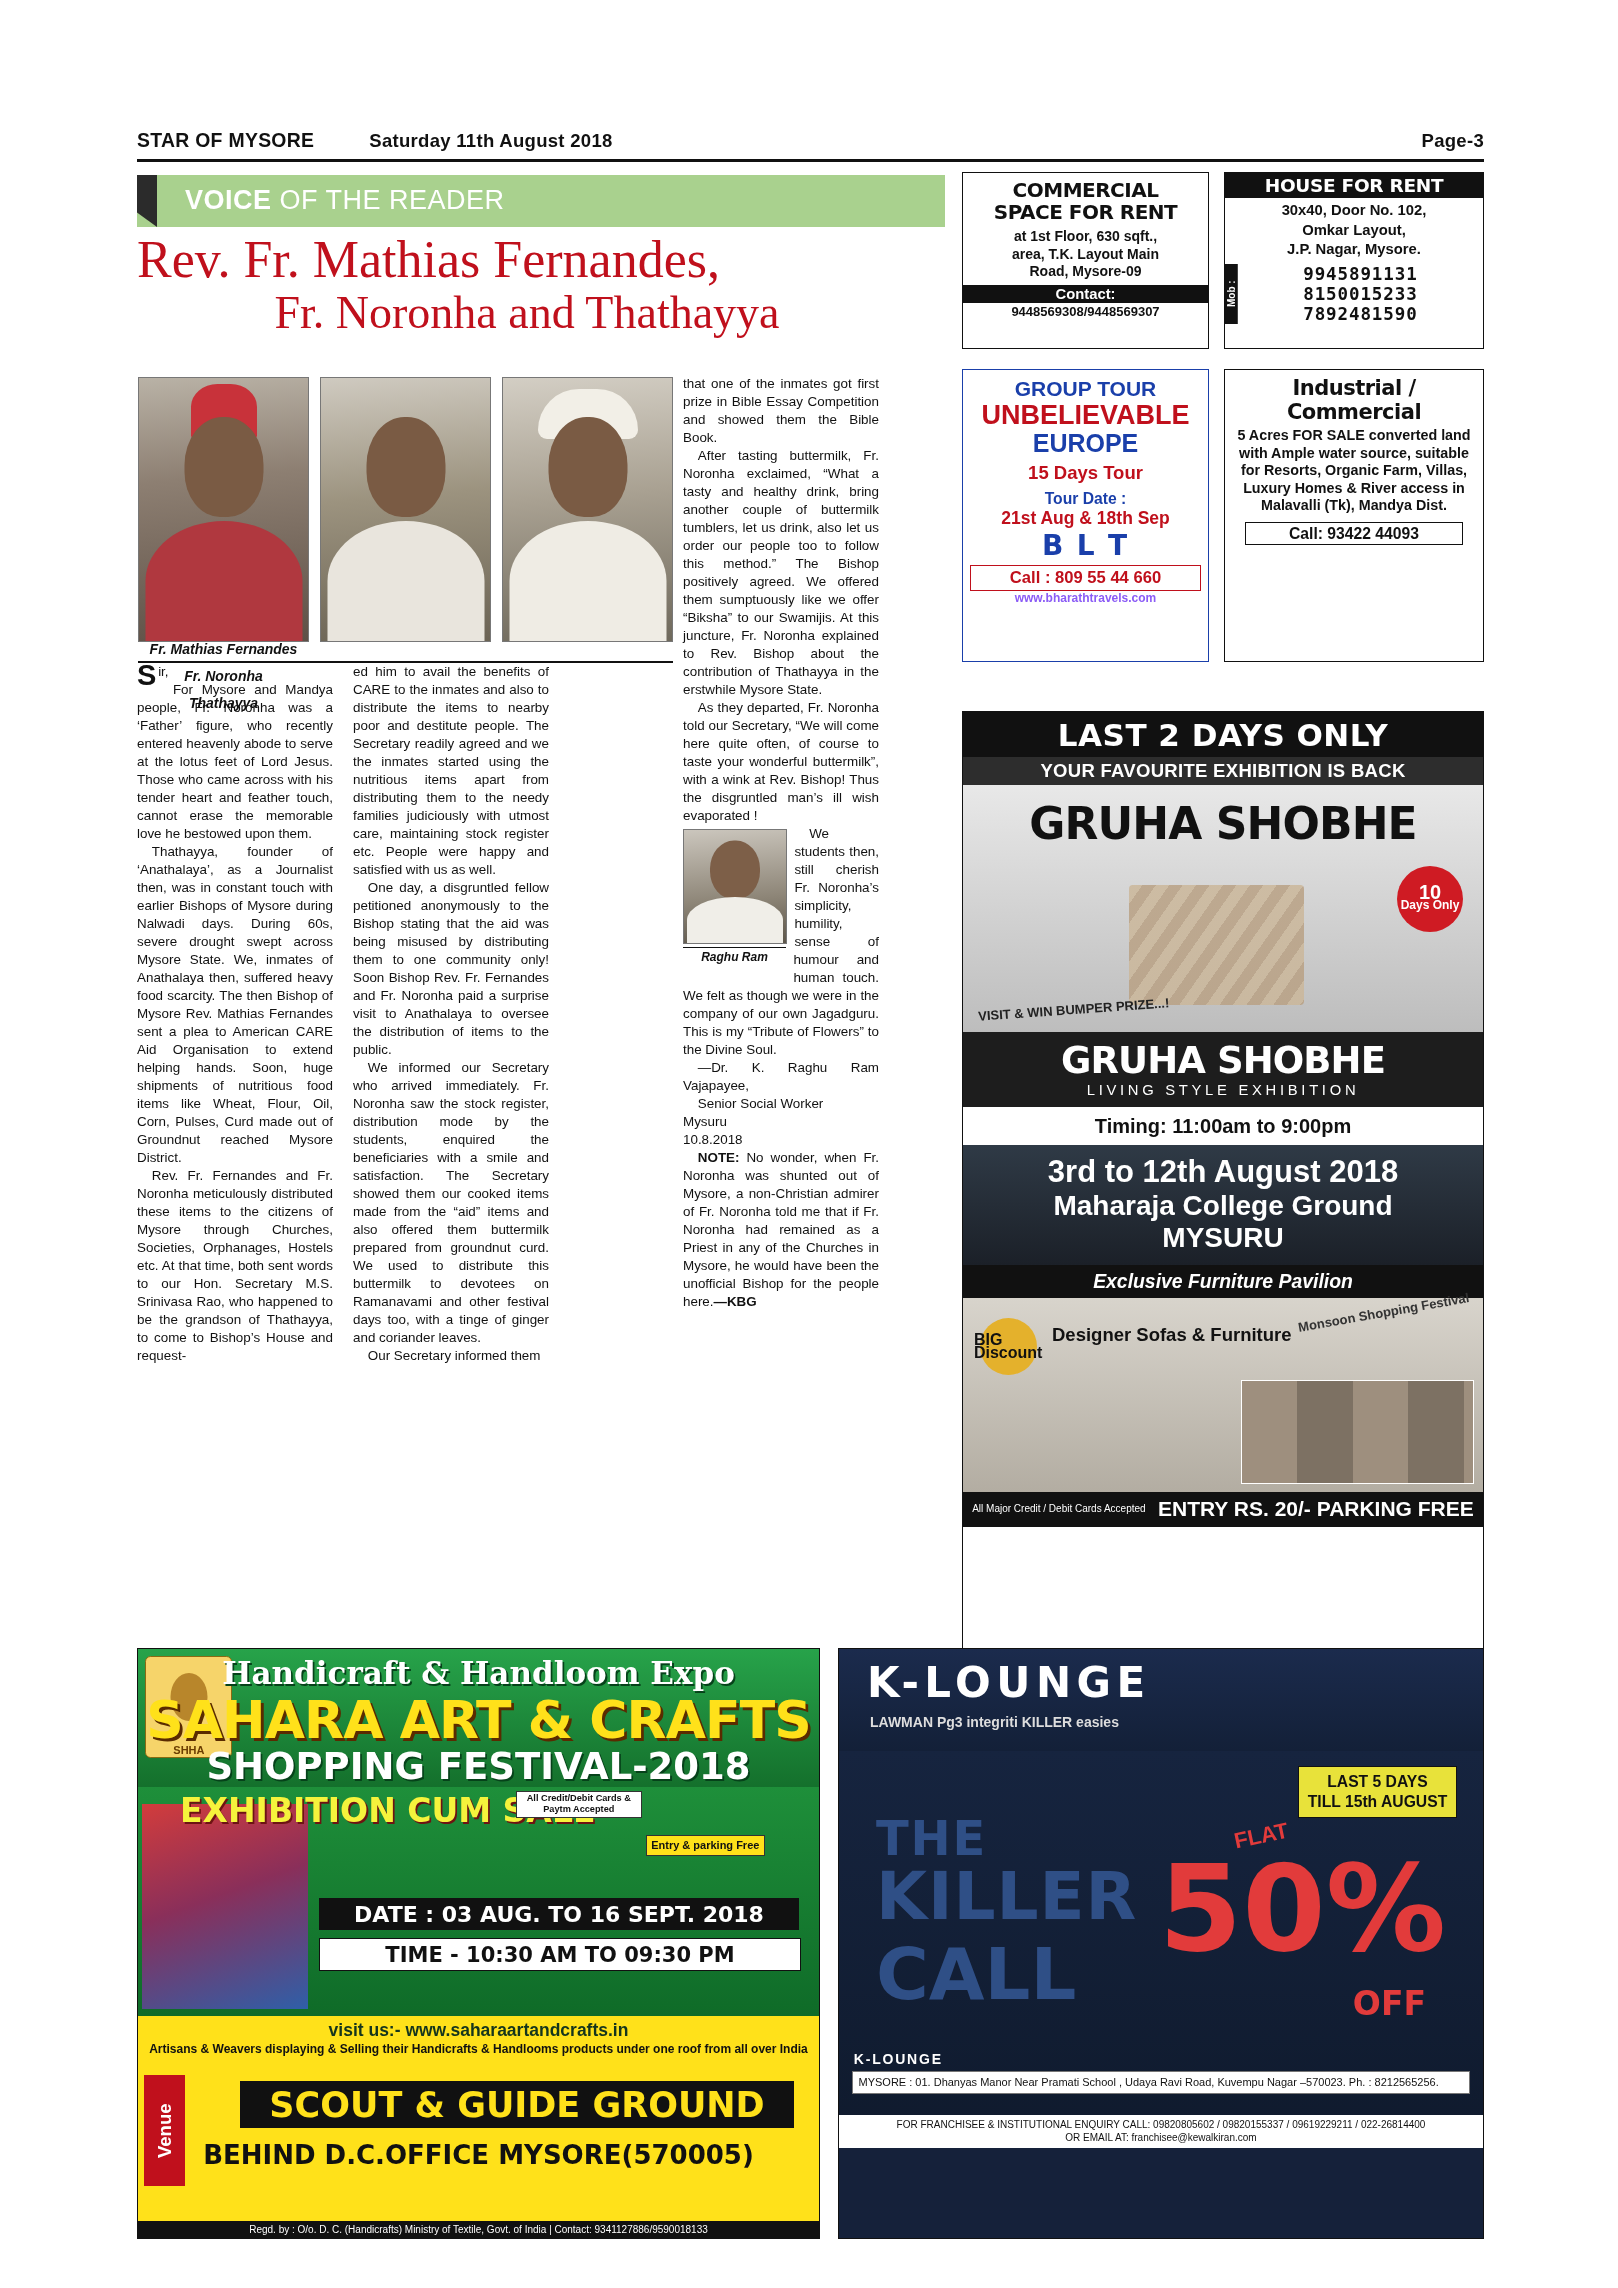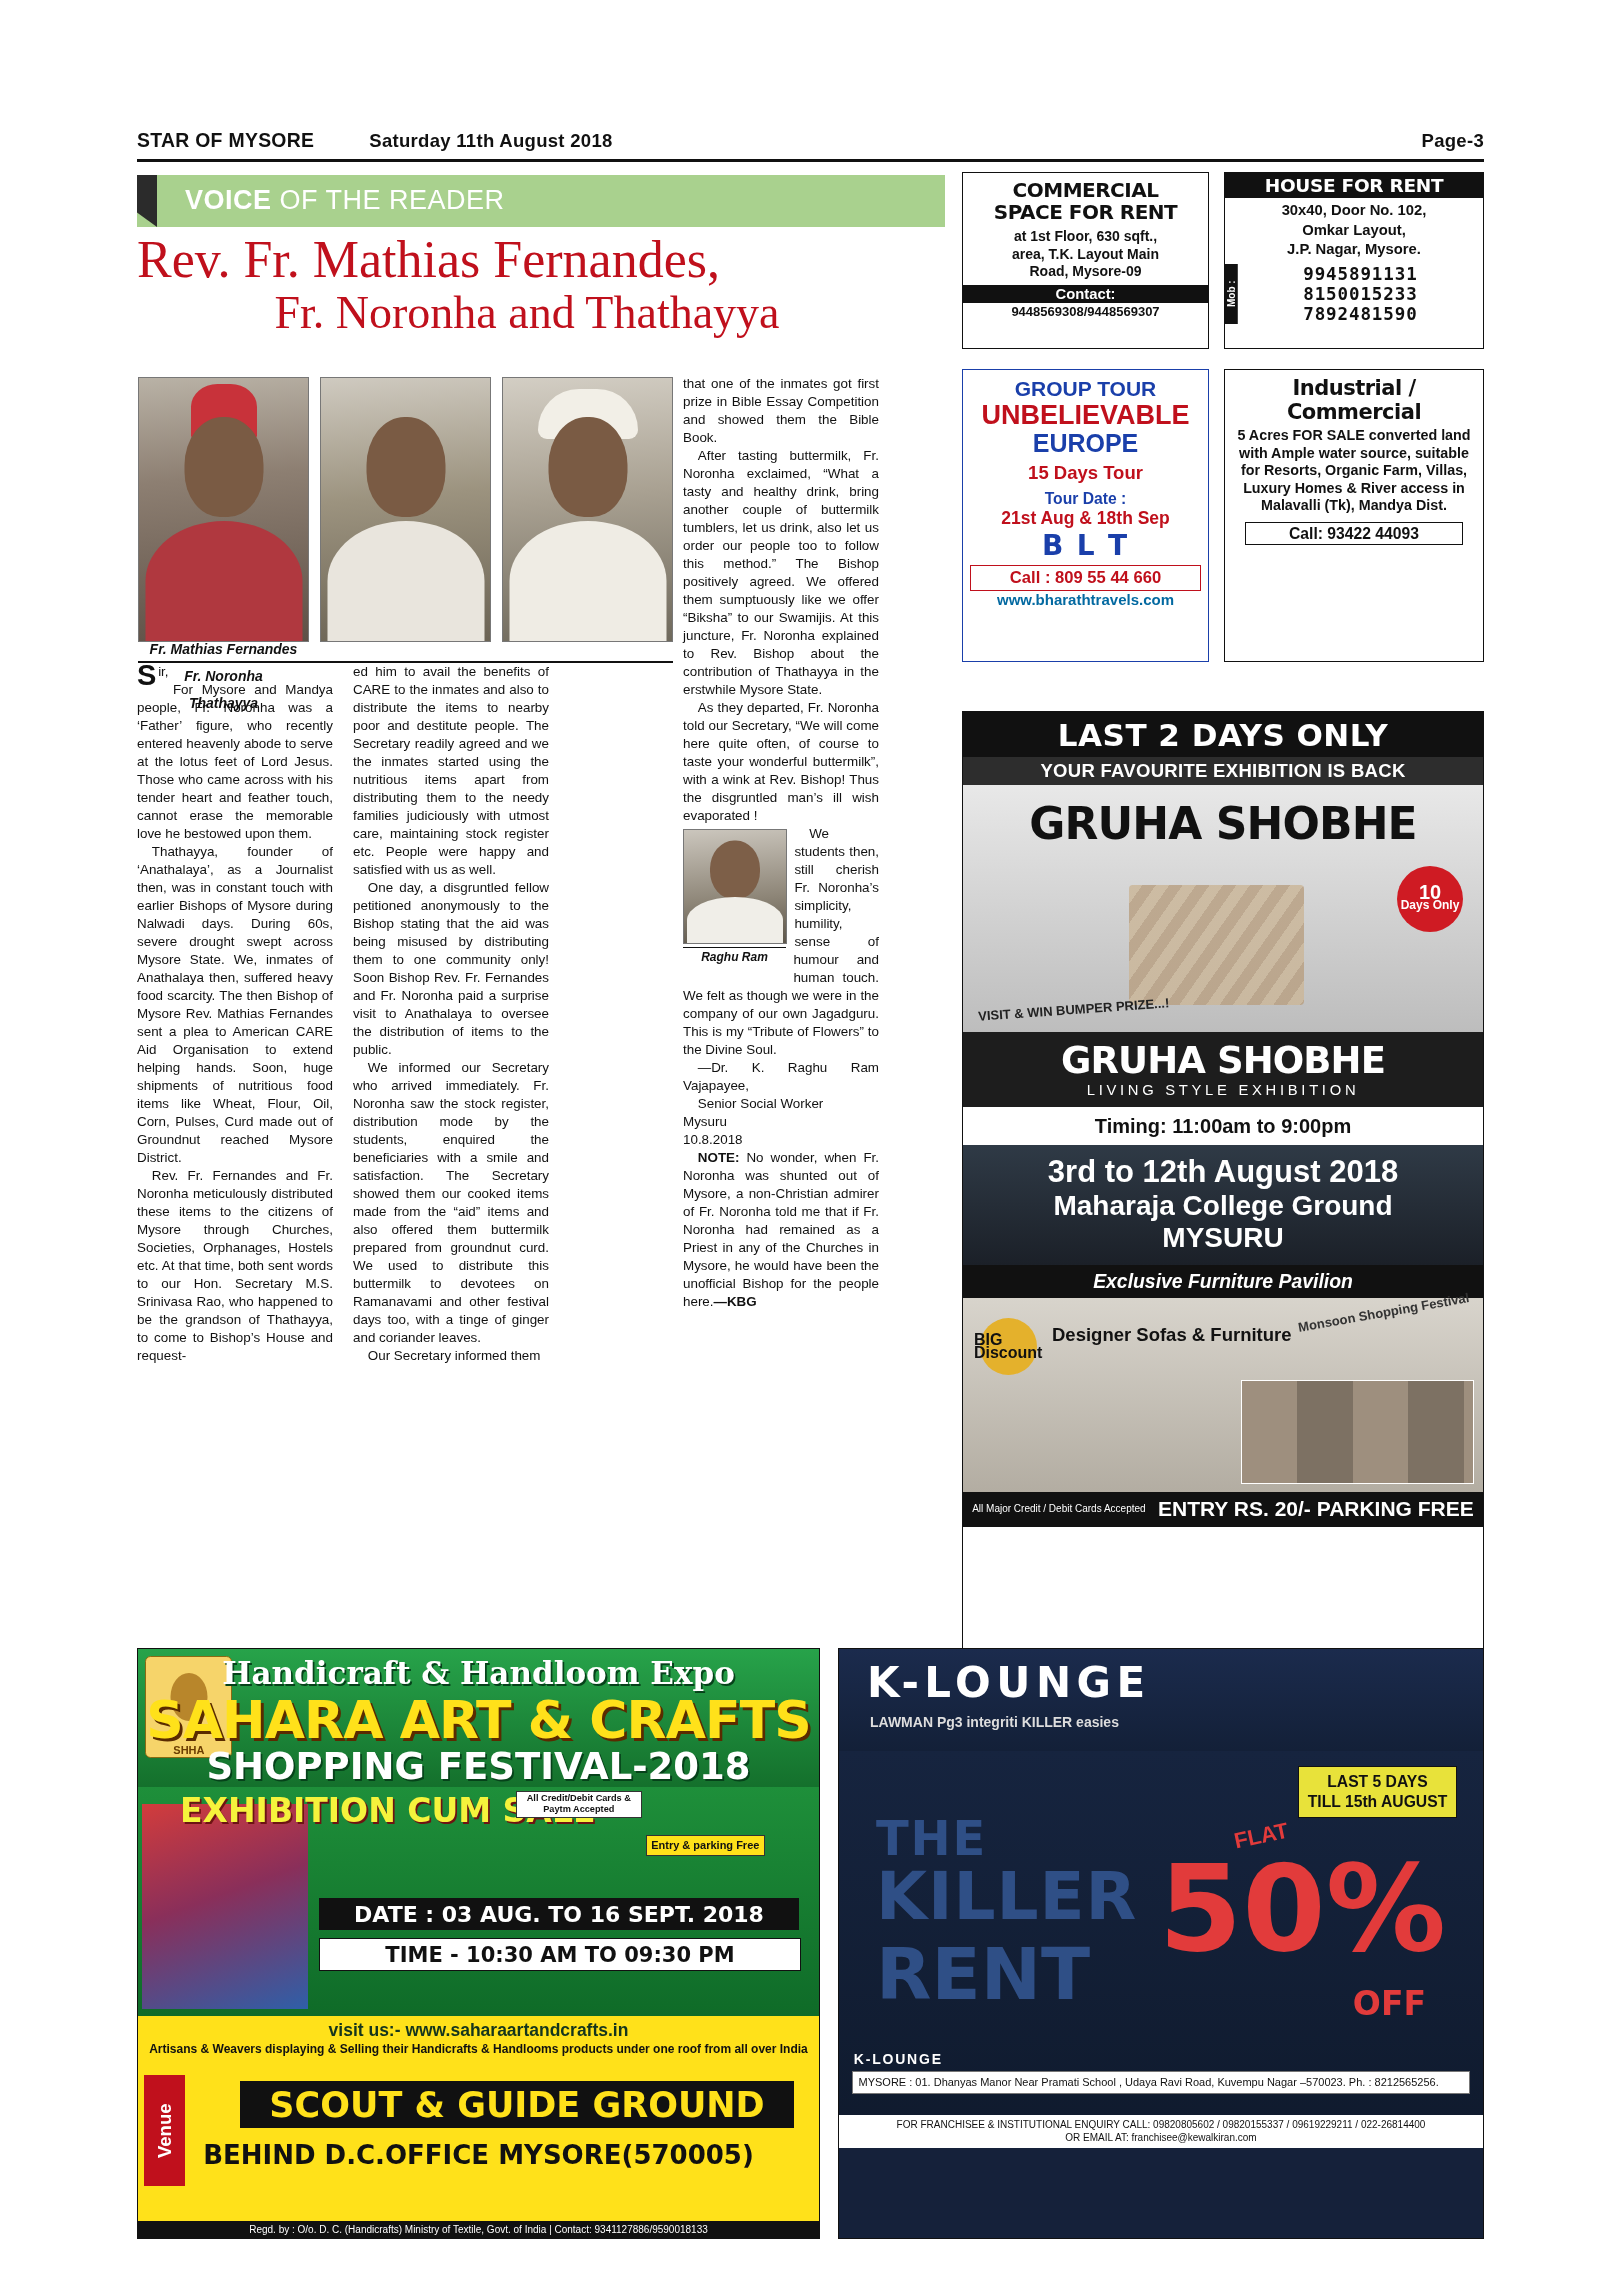--- a/index.html
+++ b/index.html
@@ -79,21 +79,21 @@
   .ad-house .mobtag{writing-mode:vertical-rl;transform:rotate(180deg);font-size:10px;font-weight:bold;background:#111;color:#fff;text-align:center;padding:0 0.9px;}
   .ad-house .nums{flex:1;font-family:"DejaVu Sans Mono",monospace;font-weight:bold;font-size:17.5px;line-height:20px;text-align:center;letter-spacing:0.9px;}
 
   
   .ad-tour{left:962px;top:369px;width:247px;height:293px;background:#fff;border:1.8px solid #1a3faa;}
   .ad-tour .l-blue{color:#1a3faa;font-weight:bold;text-align:center;}
   .ad-tour .l-red{color:#c0101c;font-weight:bold;text-align:center;}
   .ad-tour .bigred{font-size:27px;line-height:28px;}
   .ad-tour .bit{font-family:"DejaVu Sans",sans-serif;font-size:28px;font-weight:bold;color:#1a3faa;text-align:center;letter-spacing:1.8px;}
   .ad-tour .callbox{border:1.8px solid #c0101c;margin:3.7px 7.4px 0;color:#c0101c;font-weight:bold;font-size:16.6px;text-align:center;padding:1.8px 0;}
-  .ad-tour .site{font-size:15px;color:#0369a1;text-align:center;font-weight:bold;}
+  .ad-tour .site{font-size:12px;color:#8b5cf6;text-align:center;font-weight:bold;}
 
   
   .ad-ind{left:1224px;top:369px;width:260px;height:293px;background:#fff;}
   .ad-ind .hdr{font-family:"DejaVu Sans",sans-serif;font-weight:bold;font-size:21px;line-height:24px;text-align:center;padding:5.5px 3.7px 1.8px;letter-spacing:-0.5px;}
   .ad-ind .body{font-size:14.3px;line-height:17.5px;text-align:center;font-weight:600;padding:1.8px 5.5px;}
   .ad-ind .callbox{border:1.8px solid #111;margin:5.5px 20px 0;font-weight:bold;font-size:15.7px;text-align:center;padding:1.8px 0;}
 
   
   .ad-gruha{left:962px;top:683px;width:522px;height:1066px;background:#fff;border:1.8px solid #111;overflow:hidden;margin-top:28px;}
   .gs-band{background:#111;color:#fff;font-family:"DejaVu Sans",sans-serif;font-weight:bold;font-size:31px;text-align:center;padding:4.6px 0;letter-spacing:0.5px;}
@@ -363,21 +363,21 @@
       <div class="kl-brand">K-LOUNGE</div>
       <div class="kl-row">LAWMAN Pg3   integriti   KILLER   easies</div>
     </div>
     <div class="kl-body">
       <div class="kl-days">
         <div>LAST 5 DAYS</div>
         <div>TILL 15th AUGUST</div>
       </div>
       <div class="kl-the">THE</div>
       <div class="kl-killer">KILLER</div>
-      <div class="kl-sale">RENT</div>
+      <div class="kl-sale">CALL</div>
       <div class="kl-flat">FLAT</div>
       <div class="kl-50">50%</div>
       <div class="kl-off">OFF</div>
       <div class="kl-logo-sm">K-LOUNGE</div>
       <div class="kl-addr">MYSORE : 01. Dhanyas Manor Near Pramati School , Udaya Ravi Road, Kuvempu Nagar –570023. Ph. : 8212565256.</div>
       <div class="kl-foot">
         <div>FOR FRANCHISEE &amp; INSTITUTIONAL ENQUIRY CALL: 09820805602 / 09820155337 / 09619229211 / 022-26814400</div>
         <div>OR EMAIL AT: franchisee@kewalkiran.com</div>
       </div>
     </div>

